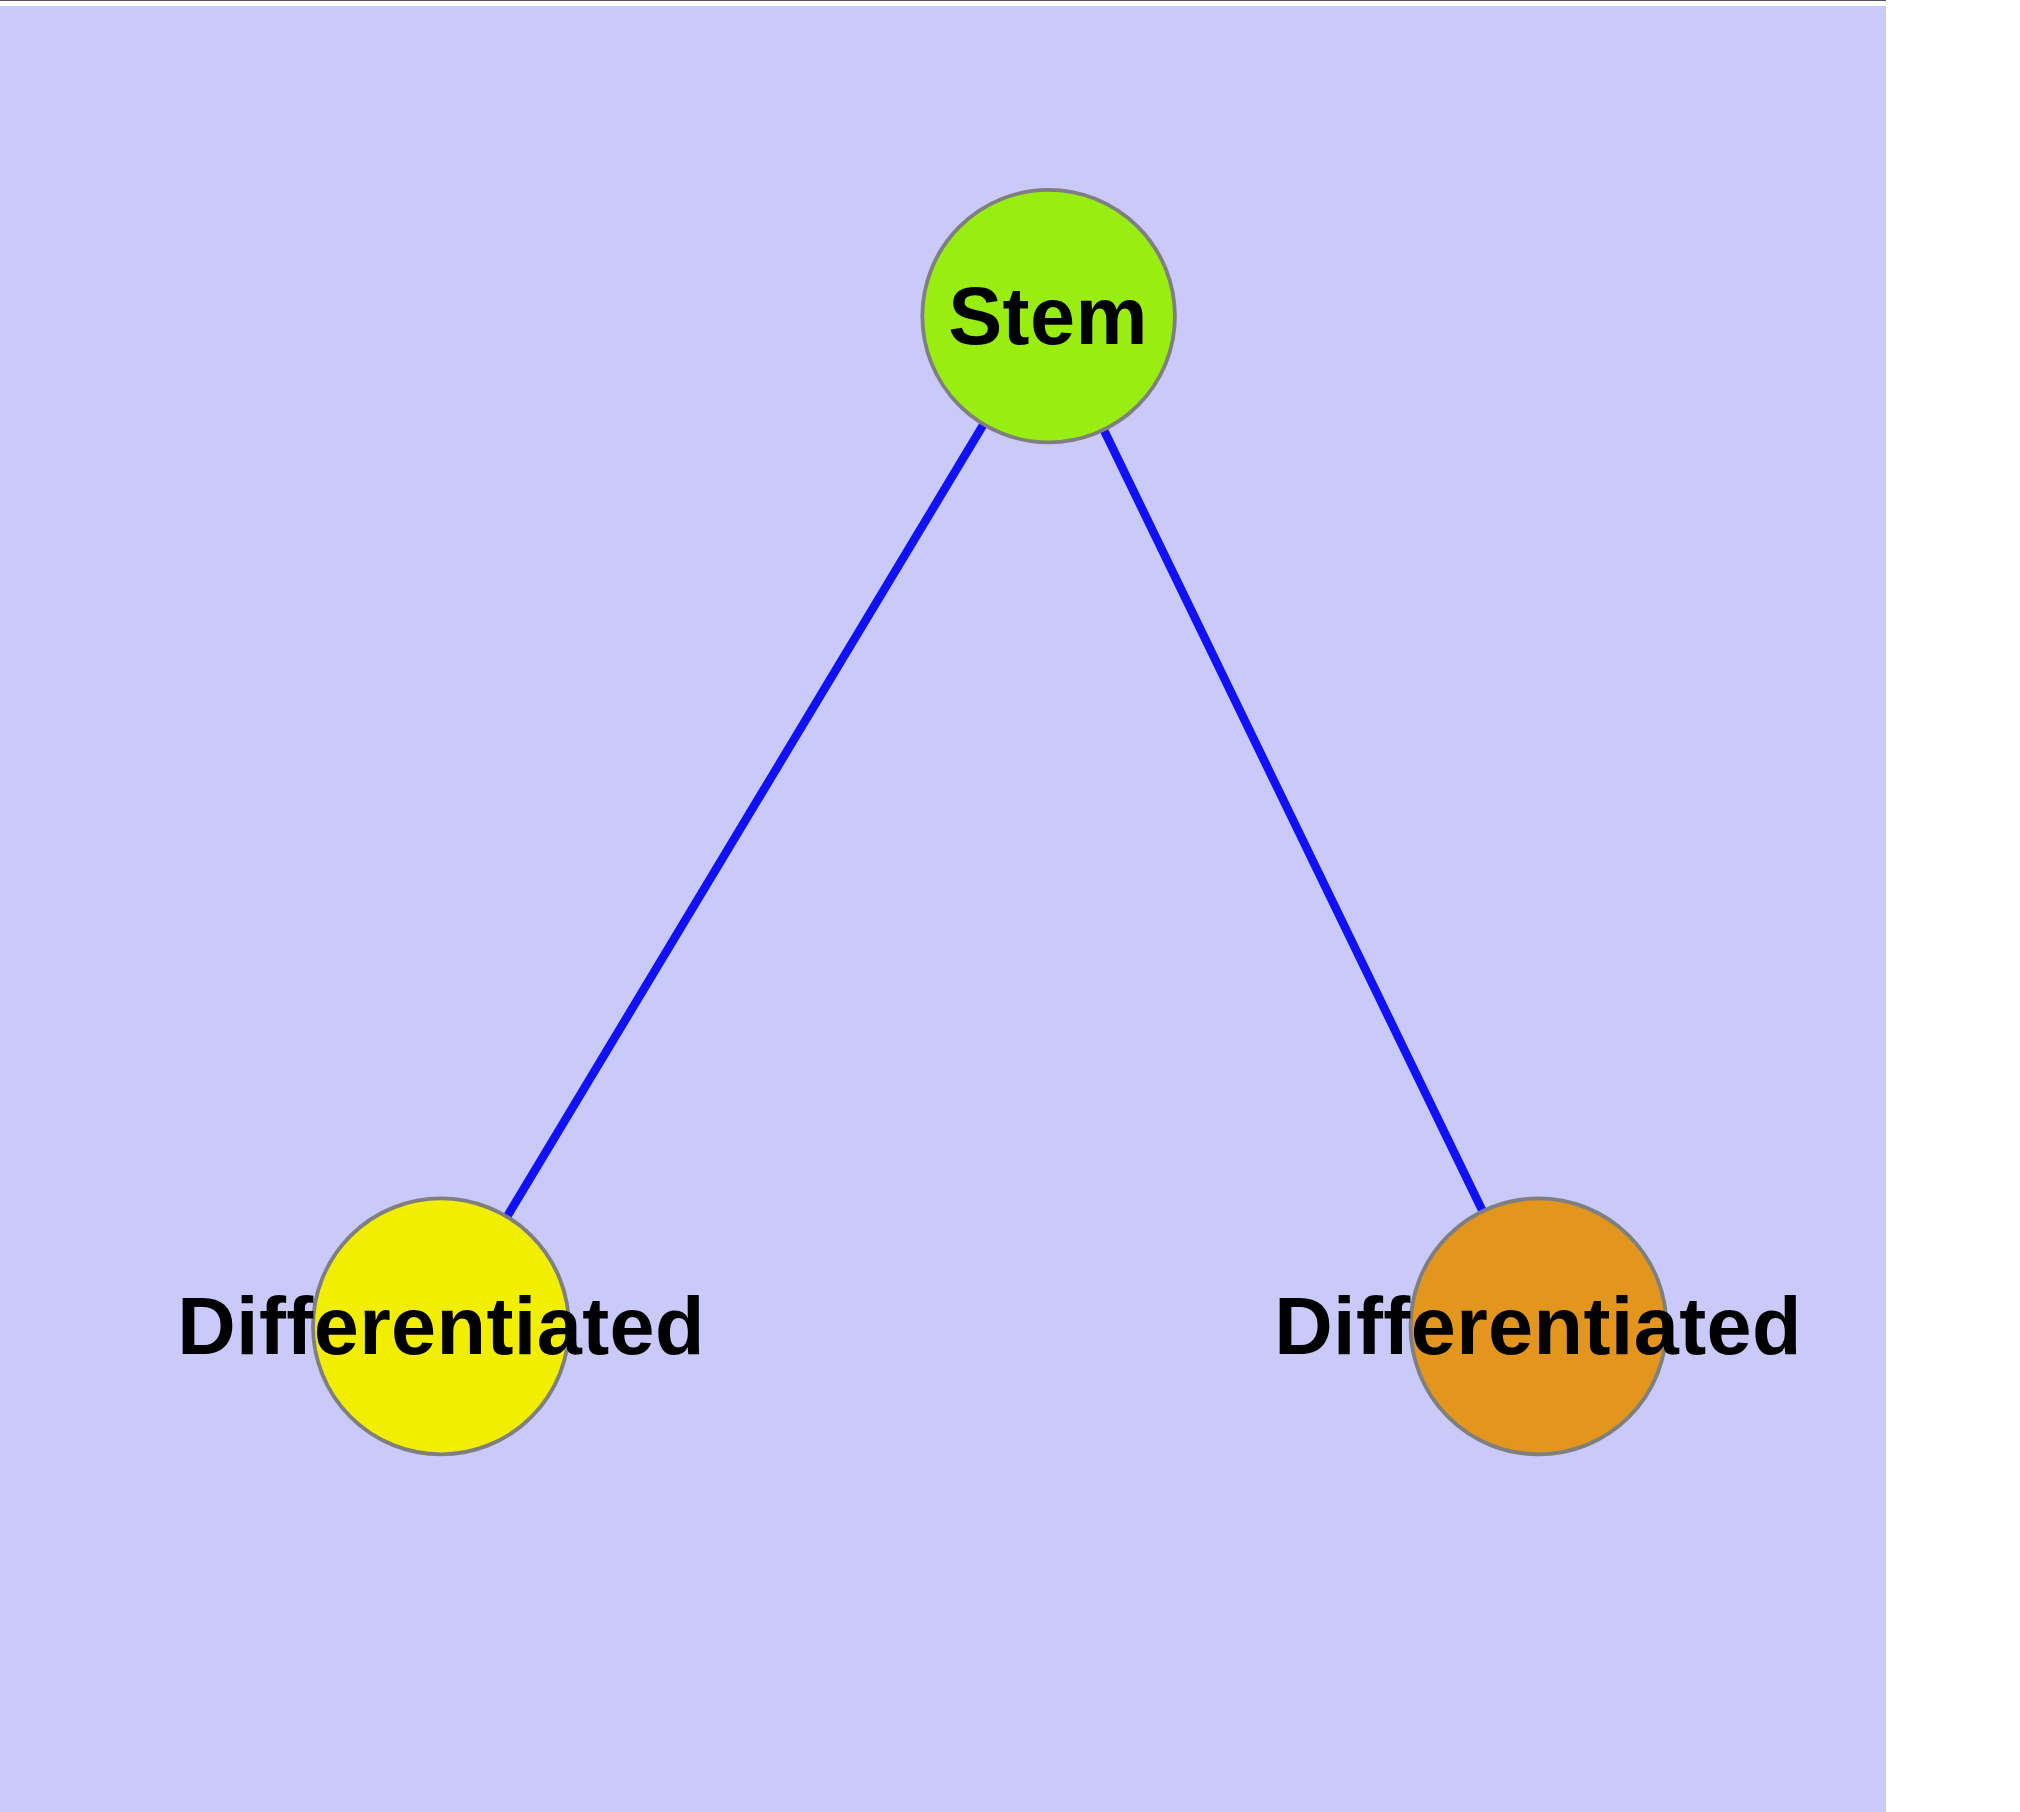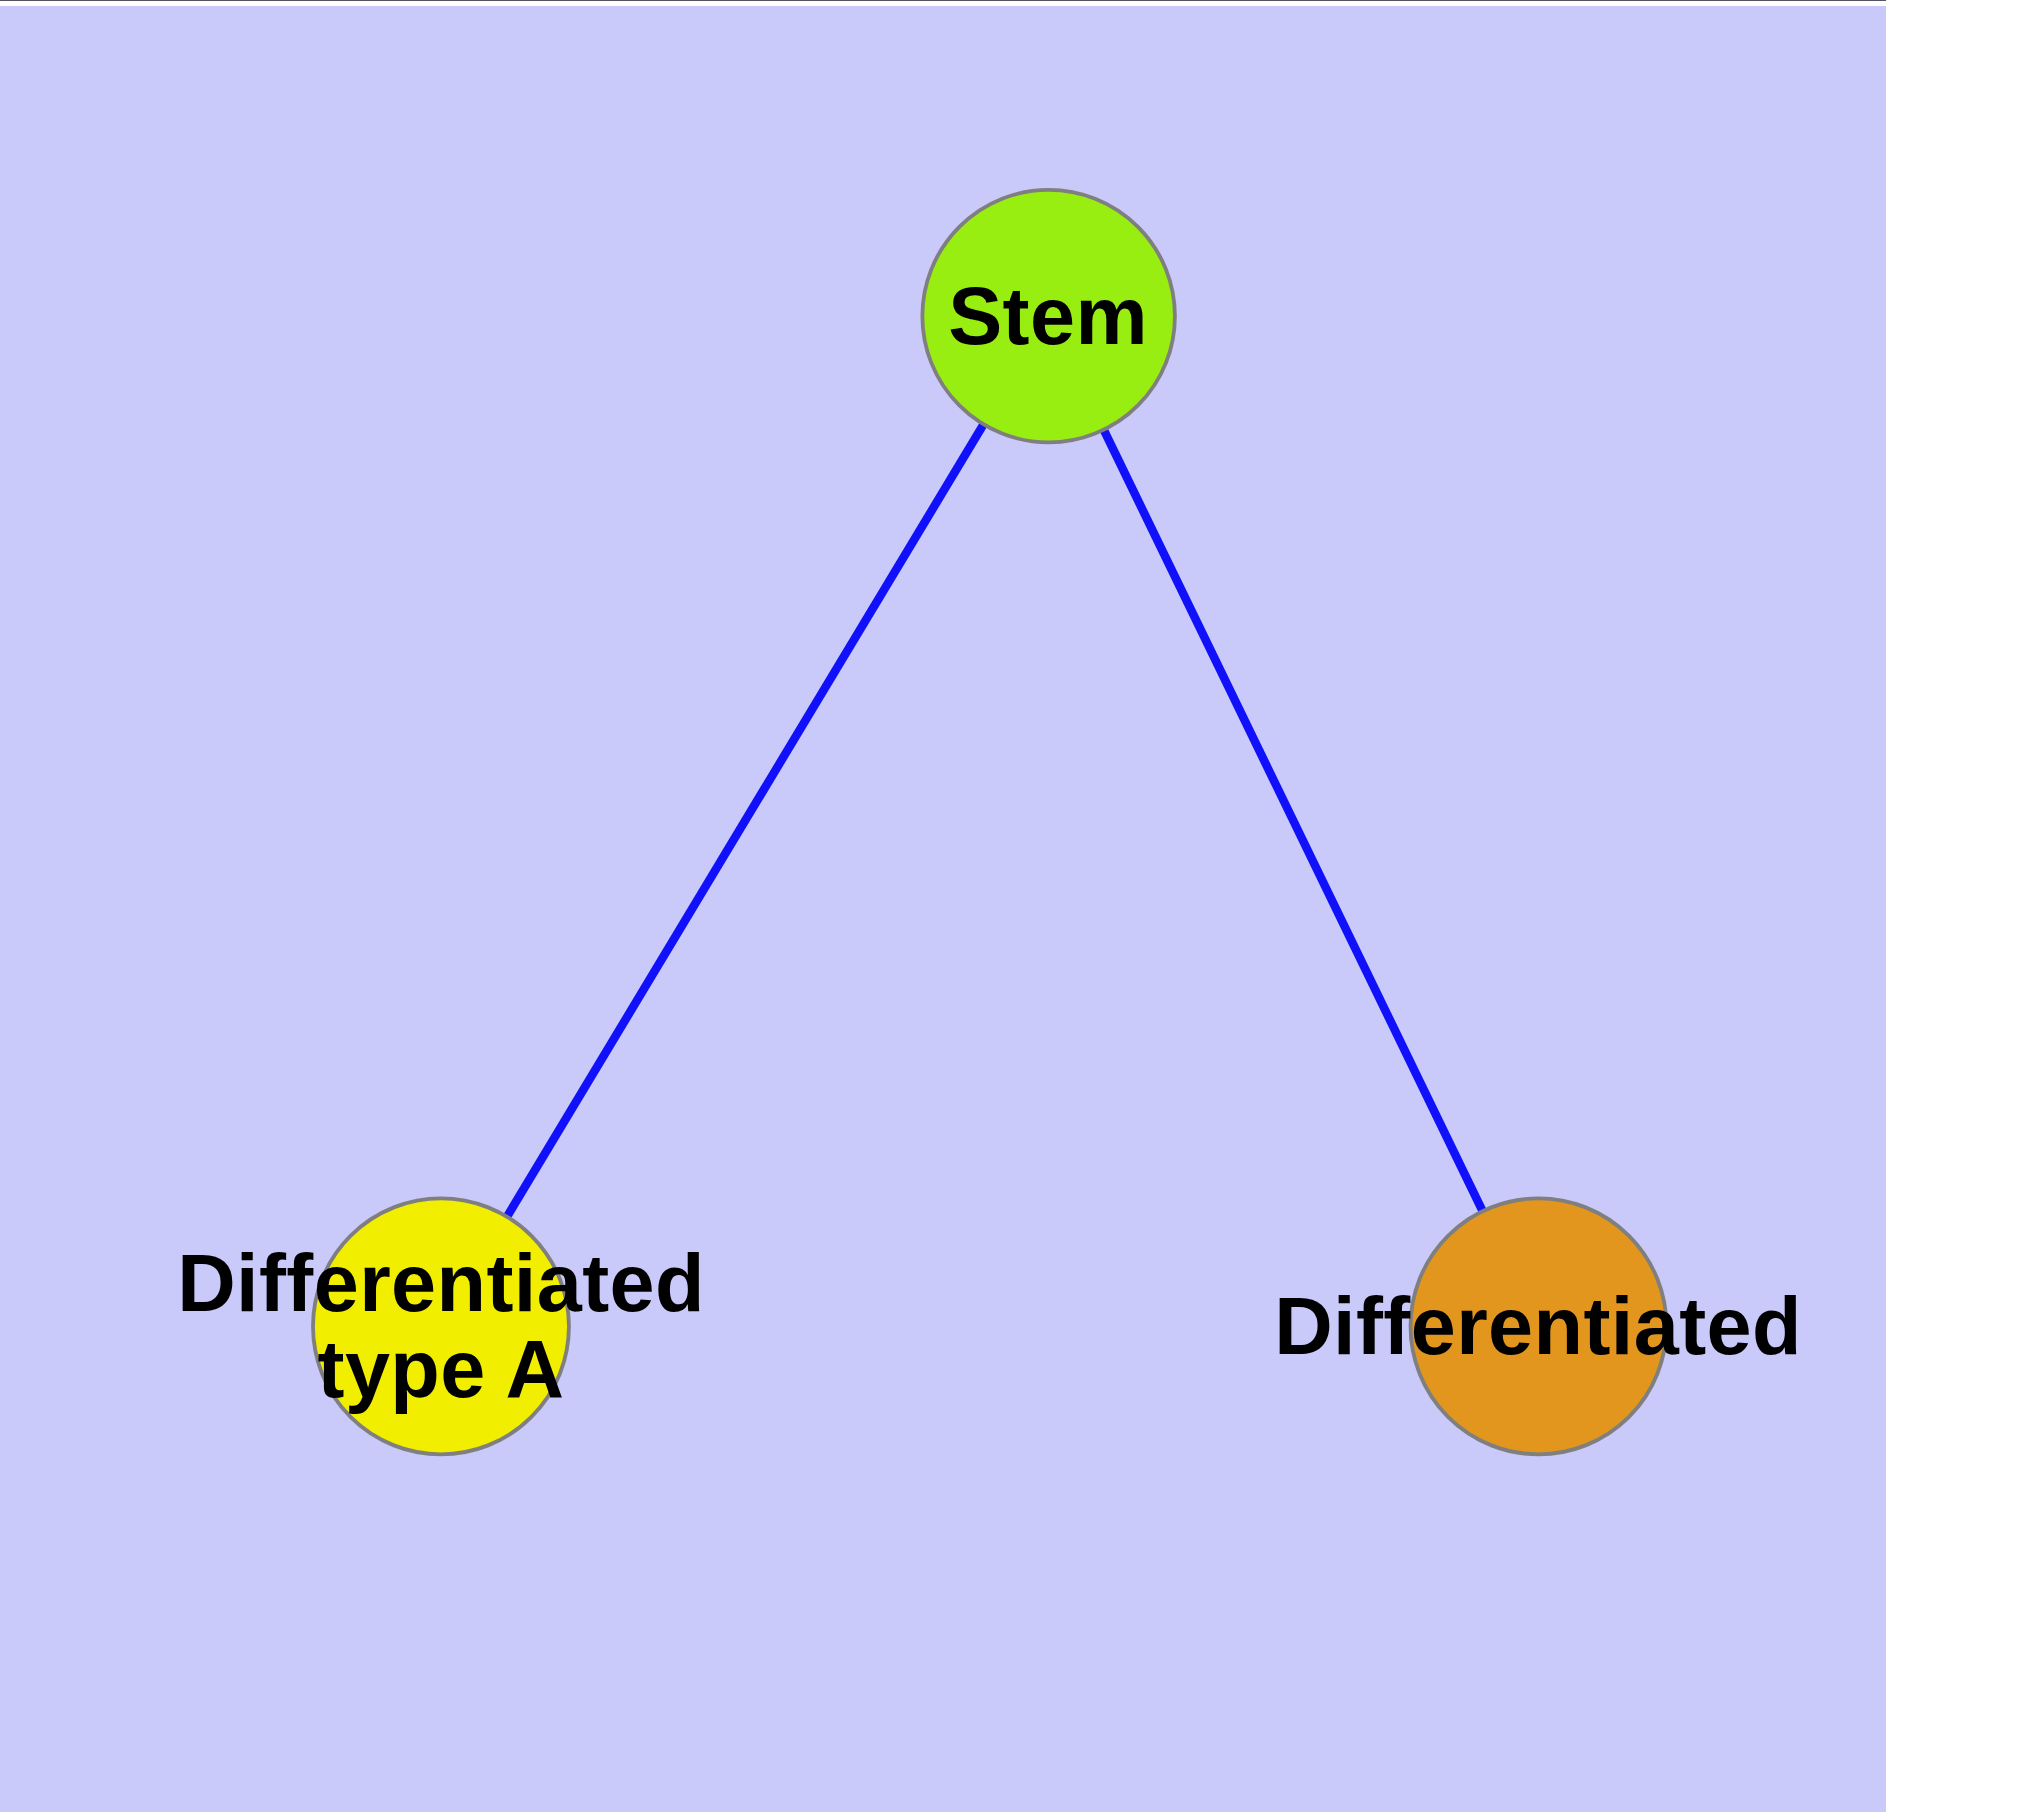--- a/index.html
+++ b/index.html
@@ -61,21 +61,20 @@
 
     <circle cx="1815" cy="1565" r="151" fill="#e2961e" stroke="#7f7f7f" stroke-width="4.5"></circle>
   </svg>
 
   <div class="node-label" style="left: 1048px; top: 316px; color: rgb(0, 0, 0);">
     <span class="label-line">Stem</span>
   </div>
 
   <div class="node-label" style="left: 441px; top: 1326px; color: rgb(0, 0, 0);">
     <span class="label-line">Differentiated</span>
-    <span class="label-line">type A</span>
   </div>
 
   <div class="node-label" style="left: 1538px; top: 1326px; color: rgb(0, 0, 0);">
     <span class="label-line">Differentiated</span>
   </div>
 
 </div>
 
 
 </body></html>

